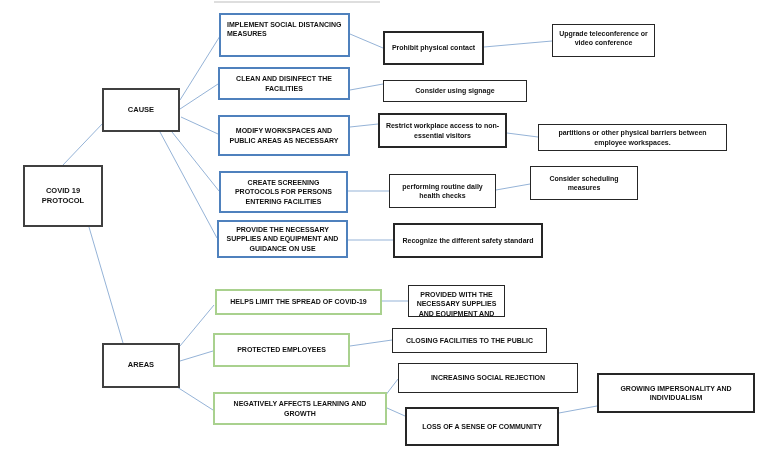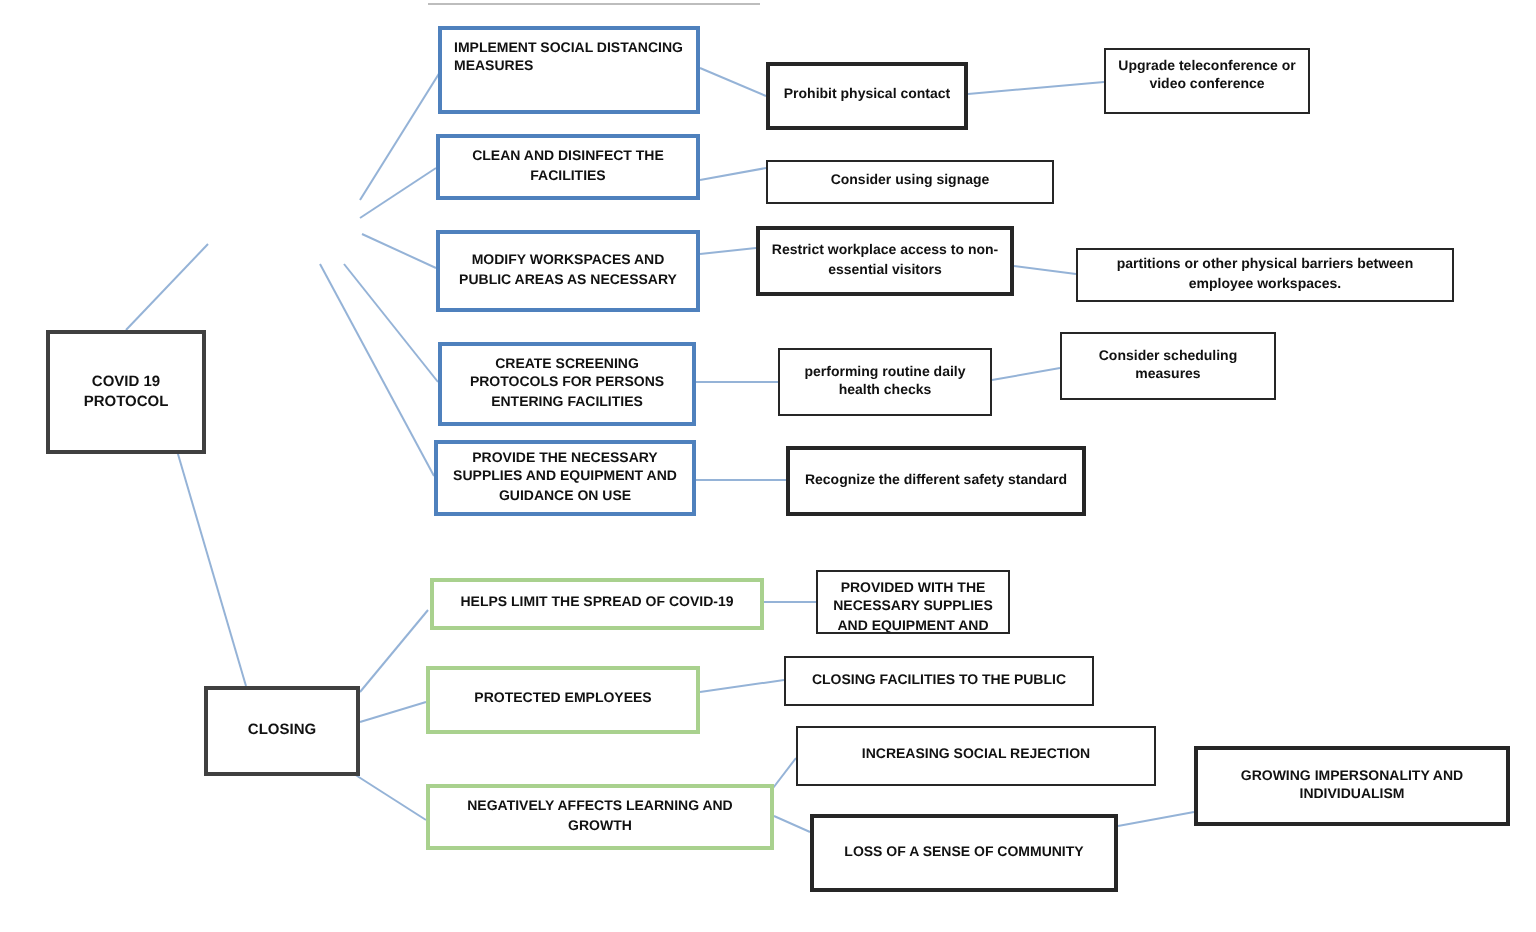--- a/index.html
+++ b/index.html
@@ -81,21 +81,22 @@
     <line x1="177" y1="387" x2="213" y2="410"></line>
 
     <line x1="382" y1="301" x2="408" y2="301"></line>
     <line x1="350" y1="346" x2="392" y2="340"></line>
     <line x1="385" y1="396" x2="398" y2="379"></line>
     <line x1="387" y1="408" x2="405" y2="416"></line>
     <line x1="559" y1="413" x2="597" y2="406"></line>
   </svg>
 
   <div class="node root" style="left:23px;top:165px;width:80px;height:62px;">COVID 19 PROTOCOL</div>
-  <div class="node branch" style="left:102px;top:343px;width:78px;height:45px;">CLOSING</div>
+  <div class="node branch" style="left:102px;top:88px;width:78px;height:44px;">CAUSE</div>
+  <div class="node branch" style="left:102px;top:343px;width:78px;height:45px;">AREAS</div>
 
   <div class="node blue top-left" style="left:219px;top:13px;width:131px;height:44px;">IMPLEMENT SOCIAL DISTANCING MEASURES</div>
   <div class="node blue" style="left:218px;top:67px;width:132px;height:33px;">CLEAN AND DISINFECT THE FACILITIES</div>
   <div class="node blue" style="left:218px;top:115px;width:132px;height:41px;">MODIFY WORKSPACES AND PUBLIC AREAS AS NECESSARY</div>
   <div class="node blue" style="left:219px;top:171px;width:129px;height:42px;">CREATE SCREENING PROTOCOLS FOR PERSONS ENTERING FACILITIES</div>
   <div class="node blue" style="left:217px;top:220px;width:131px;height:38px;">PROVIDE THE NECESSARY SUPPLIES AND EQUIPMENT AND GUIDANCE ON USE</div>
 
   <div class="node sub thick" style="left:383px;top:31px;width:101px;height:34px;">Prohibit physical contact</div>
   <div class="node sub clip" style="left:552px;top:24px;width:103px;height:33px;">Upgrade teleconference or video conference</div>
   <div class="node sub" style="left:383px;top:80px;width:144px;height:22px;">Consider using signage</div>

